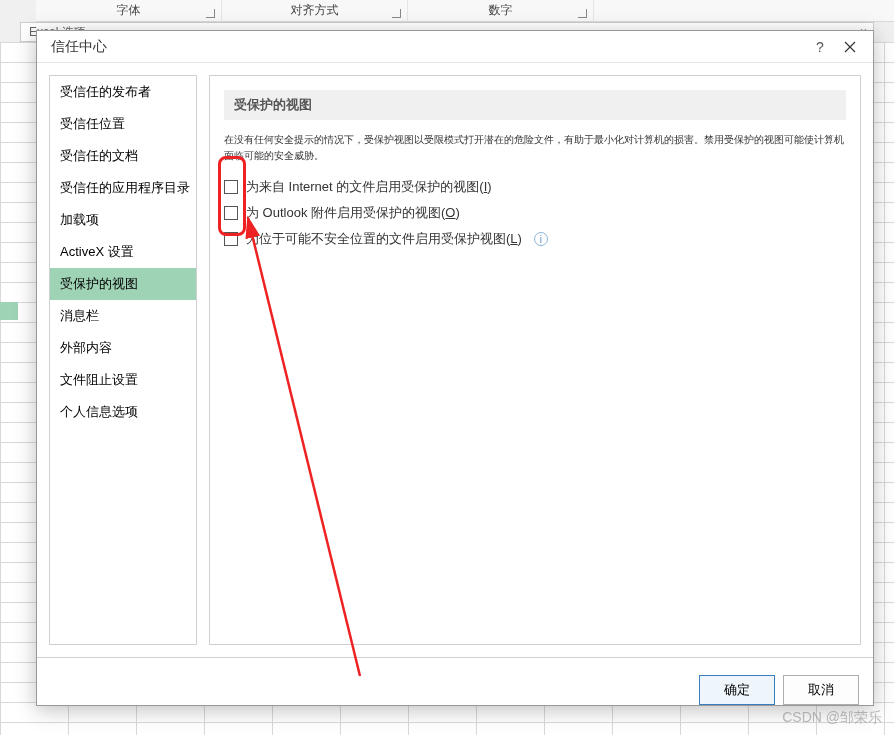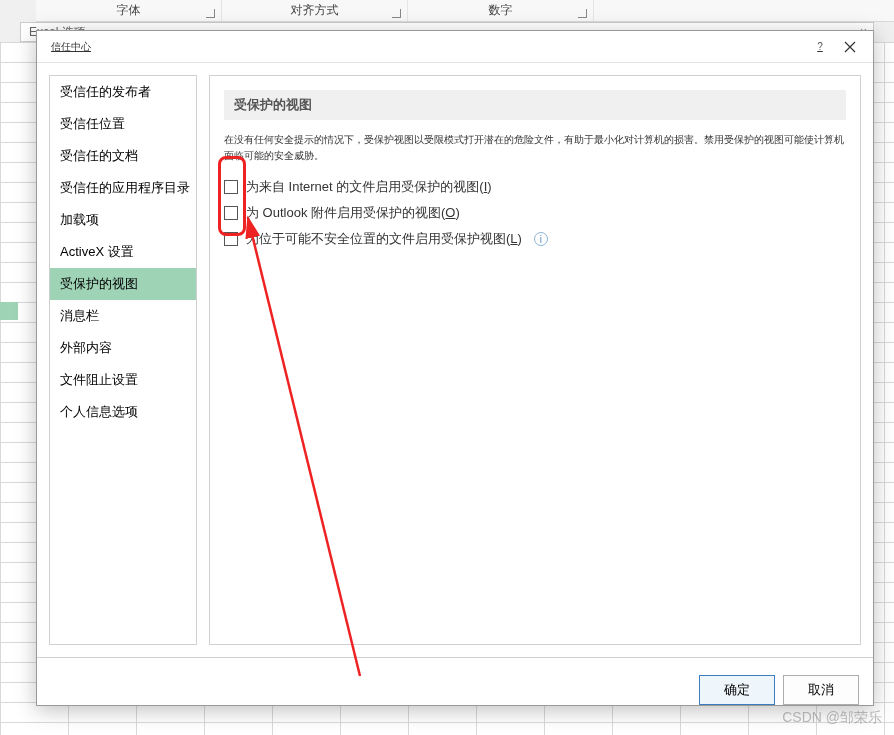--- a/index.html
+++ b/index.html
@@ -75,23 +75,22 @@
       box-shadow: 0 4px 20px rgba(0,0,0,0.25);
       display: flex;
       flex-direction: column;
     }
     .titlebar {
       height: 32px;
       display: flex;
       align-items: center;
       padding: 0 8px 0 14px;
       border-bottom: 1px solid #e5e5e5;
-      font-size: 10px;
+      font-size: 14px;
       color: #333;
-      text-decoration: underline;
     }
     .titlebar .spacer { flex: 1; }
     .titlebar .btn {
       width: 30px; height: 28px;
       display: flex; align-items: center; justify-content: center;
       color: #555;
       cursor: pointer;
     }
     .titlebar .btn svg { width: 12px; height: 12px; }
     .dialog-body {

